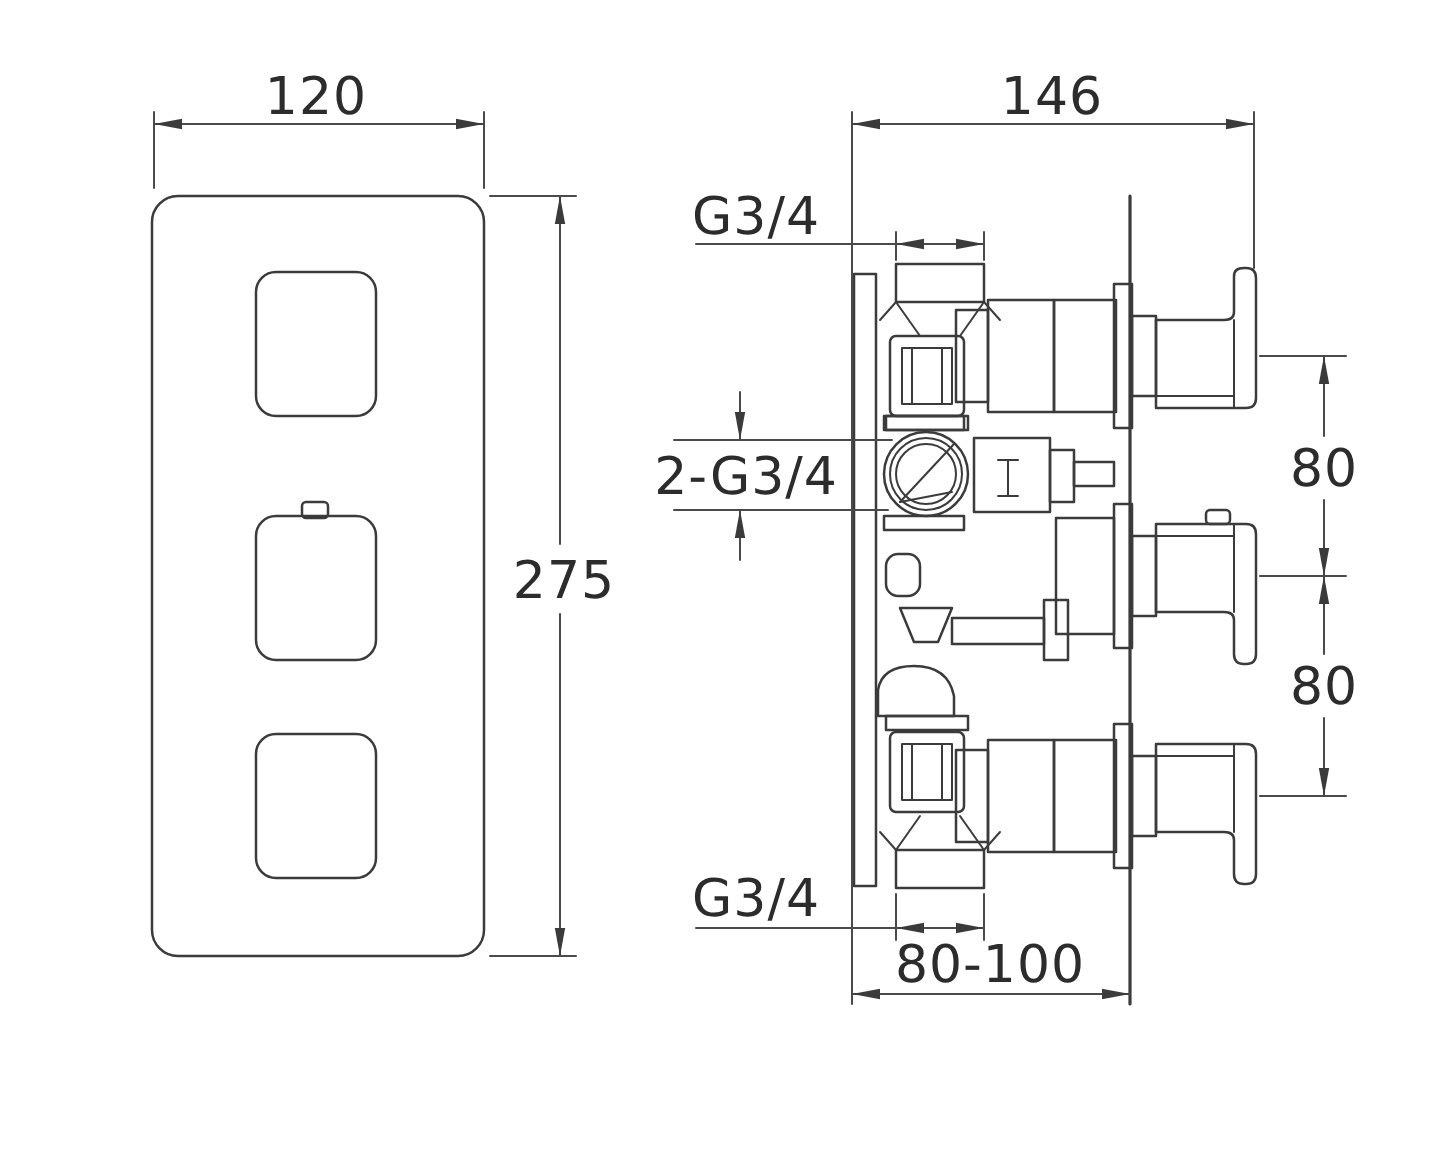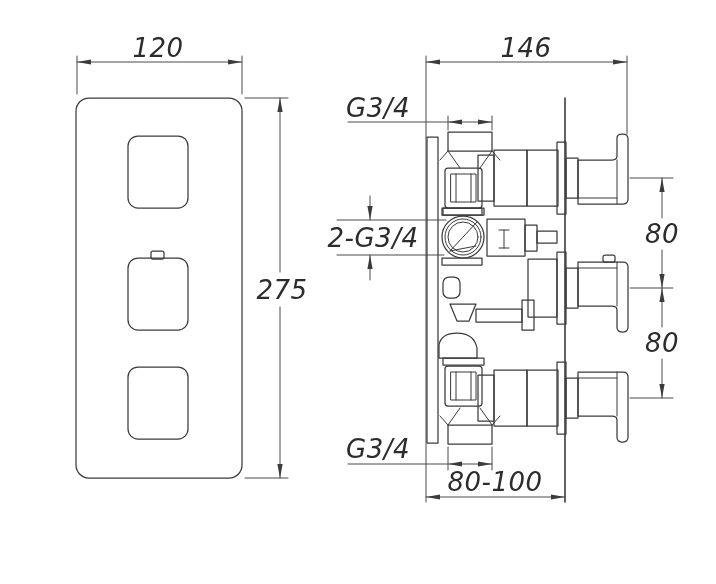--- a/index.html
+++ b/index.html
@@ -1,19 +1,18 @@
 <!DOCTYPE html>
 <html><head>
 <meta charset="utf-8">
 <style>
   html,body{margin:0;padding:0;background:#ffffff;}
   .canvas{
     width:716px;height:584px;background:#ffffff;position:relative;overflow:hidden;
     font-family:"DejaVu Sans", sans-serif;
-    font-style:italic;
   }
   svg{display:block;}
   .outline{fill:none;stroke:#3b3b3b;stroke-width:1.25;stroke-linejoin:round;stroke-linecap:round;}
   .thin{fill:none;stroke:#3b3b3b;stroke-width:1;stroke-linejoin:round;stroke-linecap:round;}
   .dim{fill:none;stroke:#4a4a4a;stroke-width:1;stroke-linecap:round;}
   .arrow{fill:#3b3b3b;stroke:none;}
   .wall{fill:none;stroke:#3b3b3b;stroke-width:1.6;stroke-linecap:round;}
   text.dimtxt{
     fill:#2c2c2c;font-size:26px;letter-spacing:0.5px;
     font-family:"DejaVu Sans", sans-serif;

